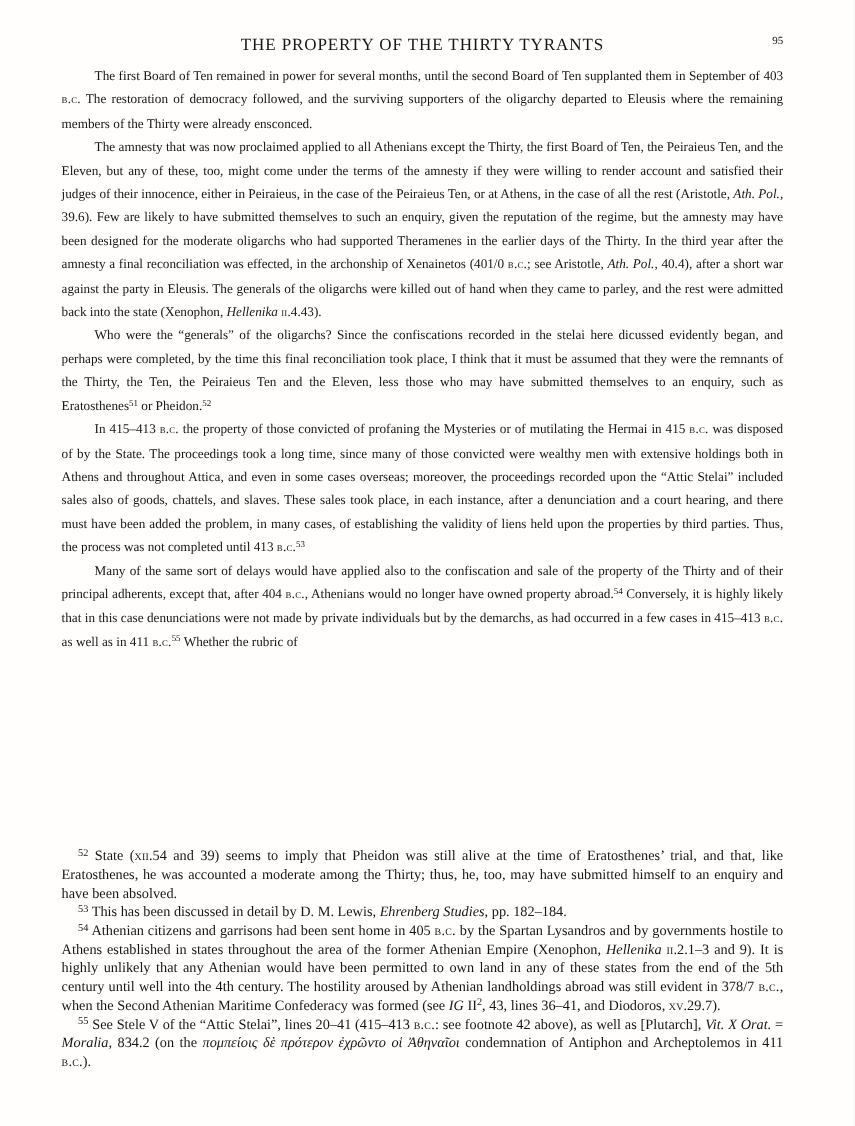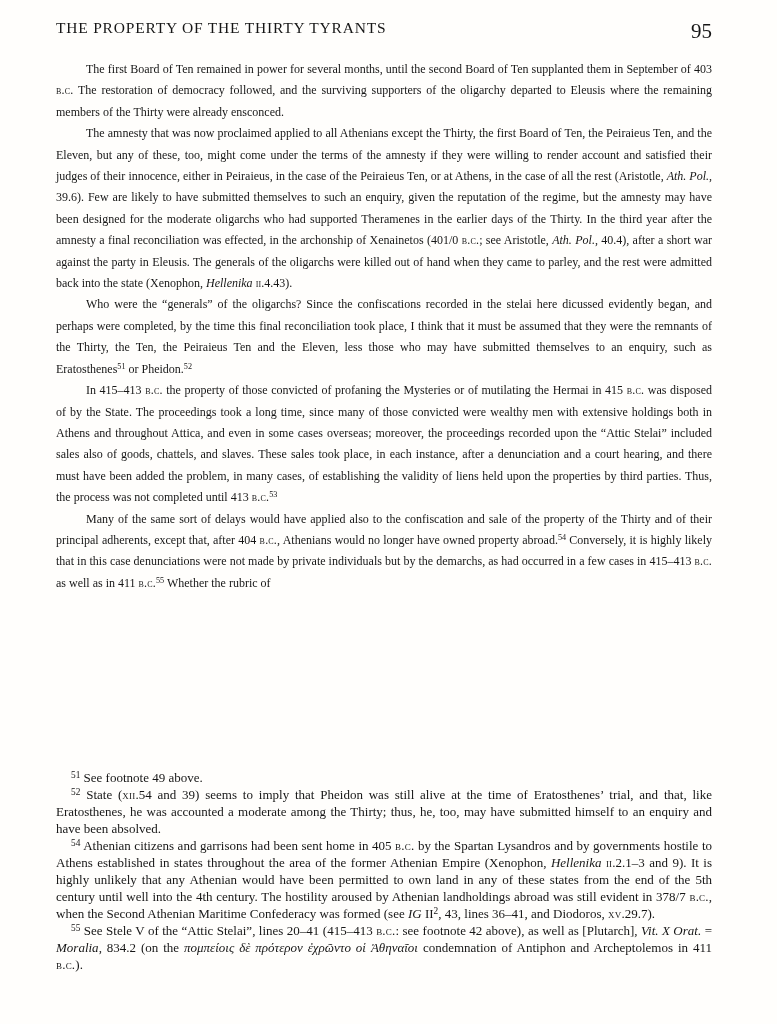--- a/index.html
+++ b/index.html
@@ -8,33 +8,34 @@
     width: 777px;
     height: 1024px;
     margin: 0 auto;
     background: #fffefc;
     color: #161616;
     font-family: "Liberation Serif", "DejaVu Serif", serif;
     overflow: hidden;
   }
   .pagehead {
     position: absolute;
-    top: 19px;
+    top: 32px;
     left: 56px;
     width: 656px;
+    text-align: center;
     font-size: 15.5px;
     letter-spacing: 0.8px;
     white-space: nowrap;
   }
   .page-number {
     position: absolute;
     right: 0;
     top: 0;
     letter-spacing: 0;
-    font-size: 21px;
+    font-size: 10px;
   }
   .body-text {
     position: absolute;
     top: 59px;
     left: 56px;
     width: 656px;
   }
   .body-text p {
     margin: 0;
     font-size: 12px;
@@ -74,18 +75,18 @@
     <span class="page-number">95</span>
   </div>
   <div class="body-text">
       <p><span>The first Board of Ten remained in power for several months, until the second Board of Ten supplanted them in September of 403 </span><span class="sc">b.c.</span><span> The restoration of democracy followed, and the surviving supporters of the oligarchy departed to Eleusis where the remaining members of the Thirty were already ensconced.</span></p>
       <p><span>The amnesty that was now proclaimed applied to all Athenians except the Thirty, the first Board of Ten, the Peiraieus Ten, and the Eleven, but any of these, too, might come under the terms of the amnesty if they were willing to render account and satisfied their judges of their innocence, either in Peiraieus, in the case of the Peiraieus Ten, or at Athens, in the case of all the rest (Aristotle, </span><span class="it">Ath. Pol.</span><span>, 39.6). Few are likely to have submitted themselves to such an enquiry, given the reputation of the regime, but the amnesty may have been designed for the moderate oligarchs who had supported Theramenes in the earlier days of the Thirty. In the third year after the amnesty a final reconciliation was effected, in the archonship of Xenainetos (401/0 </span><span class="sc">b.c.</span><span>; see Aristotle, </span><span class="it">Ath. Pol.</span><span>, 40.4), after a short war against the party in Eleusis. The generals of the oligarchs were killed out of hand when they came to parley, and the rest were admitted back into the state (Xenophon, </span><span class="it">Hellenika</span><span> </span><span class="sc">ii</span><span>.4.43).</span></p>
       <p><span>Who were the “generals” of the oligarchs? Since the confiscations recorded in the stelai here dicussed evidently began, and perhaps were completed, by the time this final reconciliation took place, I think that it must be assumed that they were the remnants of the Thirty, the Ten, the Peiraieus Ten and the Eleven, less those who may have submitted themselves to an enquiry, such as Eratosthenes</span><span class="sup">51</span><span> or Pheidon.</span><span class="sup">52</span></p>
       <p><span>In 415–413 </span><span class="sc">b.c.</span><span> the property of those convicted of profaning the Mysteries or of mutilating the Hermai in 415 </span><span class="sc">b.c.</span><span> was disposed of by the State. The proceedings took a long time, since many of those convicted were wealthy men with extensive holdings both in Athens and throughout Attica, and even in some cases overseas; moreover, the proceedings recorded upon the “Attic Stelai” included sales also of goods, chattels, and slaves. These sales took place, in each instance, after a denunciation and a court hearing, and there must have been added the problem, in many cases, of establishing the validity of liens held upon the properties by third parties. Thus, the process was not completed until 413 </span><span class="sc">b.c.</span><span class="sup">53</span></p>
       <p><span>Many of the same sort of delays would have applied also to the confiscation and sale of the property of the Thirty and of their principal adherents, except that, after 404 </span><span class="sc">b.c.</span><span>, Athenians would no longer have owned property abroad.</span><span class="sup">54</span><span> Conversely, it is highly likely that in this case denunciations were not made by private individuals but by the demarchs, as had occurred in a few cases in 415–413 </span><span class="sc">b.c.</span><span> as well as in 411 </span><span class="sc">b.c.</span><span class="sup">55</span><span> Whether the rubric of</span></p>
     </div>
   <div class="footnotes">
-      <p><span class="sup">51</span> <span>See footnote 49 above.</span></p>
       <p><span class="sup">52</span> <span>State (</span><span class="sc">xii</span><span>.54 and 39) seems to imply that Pheidon was still alive at the time of Eratosthenes’ trial, and that, like Eratosthenes, he was accounted a moderate among the Thirty; thus, he, too, may have submitted himself to an enquiry and have been absolved.</span></p>
+      <p><span class="sup">53</span> <span>This has been discussed in detail by D. M. Lewis, </span><span class="it">Ehrenberg Studies</span><span>, pp. 182–184.</span></p>
       <p><span class="sup">54</span> <span>Athenian citizens and garrisons had been sent home in 405 </span><span class="sc">b.c.</span><span> by the Spartan Lysandros and by governments hostile to Athens established in states throughout the area of the former Athenian Empire (Xenophon, </span><span class="it">Hellenika</span><span> </span><span class="sc">ii</span><span>.2.1–3 and 9). It is highly unlikely that any Athenian would have been permitted to own land in any of these states from the end of the 5th century until well into the 4th century. The hostility aroused by Athenian landholdings abroad was still evident in 378/7 </span><span class="sc">b.c.</span><span>, when the Second Athenian Maritime Confederacy was formed (see </span><span class="it">IG</span><span> II</span><span class="sup">2</span><span>, 43, lines 36–41, and Diodoros, </span><span class="sc">xv</span><span>.29.7).</span></p>
       <p><span class="sup">55</span> <span>See Stele V of the “Attic Stelai”, lines 20–41 (415–413 </span><span class="sc">b.c.</span><span>: see footnote 42 above), as well as [Plutarch], </span><span class="it">Vit. X Orat.</span><span> = </span><span class="it">Moralia</span><span>, 834.2 (on the </span><span class="it">πομπείοις δὲ πρότερον ἐχρῶντο οἱ Ἀθηναῖοι</span><span> condemnation of Antiphon and Archeptolemos in 411 </span><span class="sc">b.c.</span><span>).</span></p>
     </div>
 </div>
 
 </body></html>

